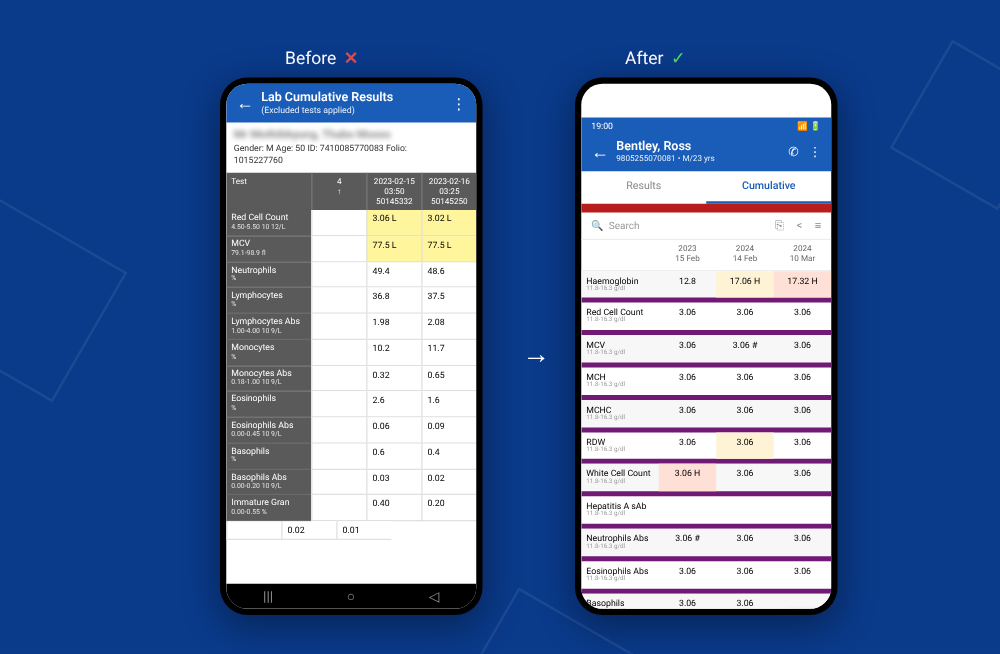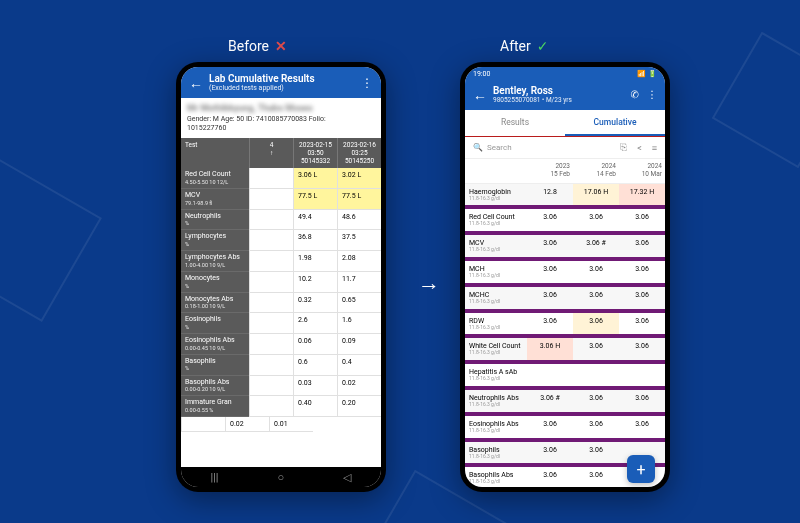--- a/index.html
+++ b/index.html
@@ -115,59 +115,60 @@
   .navbar-before span { opacity: 0.7; }
 
   
   .statusbar-after {
     background: #1a5db8;
     color: #fff;
     font-size: 7px;
     padding: 3px 8px;
     display: flex;
     justify-content: space-between;
+    margin-top: 27px;
   }
   .hdr-after {
     background: #1a5db8;
     color: #fff;
     padding: 4px 8px 6px;
     display: flex;
     align-items: center;
     gap: 6px;
   }
   .hdr-after .back { font-size: 14px; }
   .hdr-after .title-wrap { flex: 1; }
   .hdr-after .title { font-size: 10px; font-weight: 600; }
   .hdr-after .subtitle { font-size: 6.5px; opacity: 0.9; }
   .hdr-after .icons { display: flex; gap: 8px; font-size: 10px; }
 
   .tabs-after {
     display: flex;
-    border-bottom: 1px solid #b91c1c;
+    border-bottom: 7px solid #b91c1c;
     font-size: 8.5px;
   }
   .tabs-after .tab { flex: 1; text-align: center; padding: 7px 0; color: #888; }
   .tabs-after .tab.active { color: #1a5db8; border-bottom: 2px solid #1a5db8; font-weight: 500; }
 
   .toolbar-after {
     display: flex;
     align-items: center;
     padding: 5px 8px;
     gap: 10px;
     border-bottom: 1px solid #eee;
     font-size: 8px;
     color: #999;
   }
   .toolbar-after .search { flex: 1; display: flex; align-items: center; gap: 4px; }
   .toolbar-after .tool-icon { font-size: 9px; color: #888; }
 
   .tbl-after { flex: 1; overflow: hidden; }
   .tbl-after .head-row { display: flex; font-size: 6.5px; color: #666; border-bottom: 1px solid #eee; }
   .tbl-after .head-row .c1 { width: 62px; padding: 4px; }
-  .tbl-after .head-row .ccol { width: 46px; padding: 4px 3px; text-align: right; line-height: 1.2; }
+  .tbl-after .head-row .ccol { width: 46px; padding: 4px 3px; text-align: center; line-height: 1.2; }
 
   .tbl-after .row { display: flex; font-size: 7px; border-bottom: 4px solid #701a75; }
   .tbl-after .row.alt { background: #f7f7f7; }
   .tbl-after .row .c1 { width: 62px; padding: 4px; line-height: 1.15; }
   .tbl-after .row .c1 .sub { font-size: 5px; color: #999; }
   .tbl-after .row .ccol { width: 46px; padding: 4px 3px; text-align: center; }
   .tbl-after .ccol.warn { background: #fff3d6; }
   .tbl-after .ccol.err { background: #ffe0d6; }
 
   .fab {

